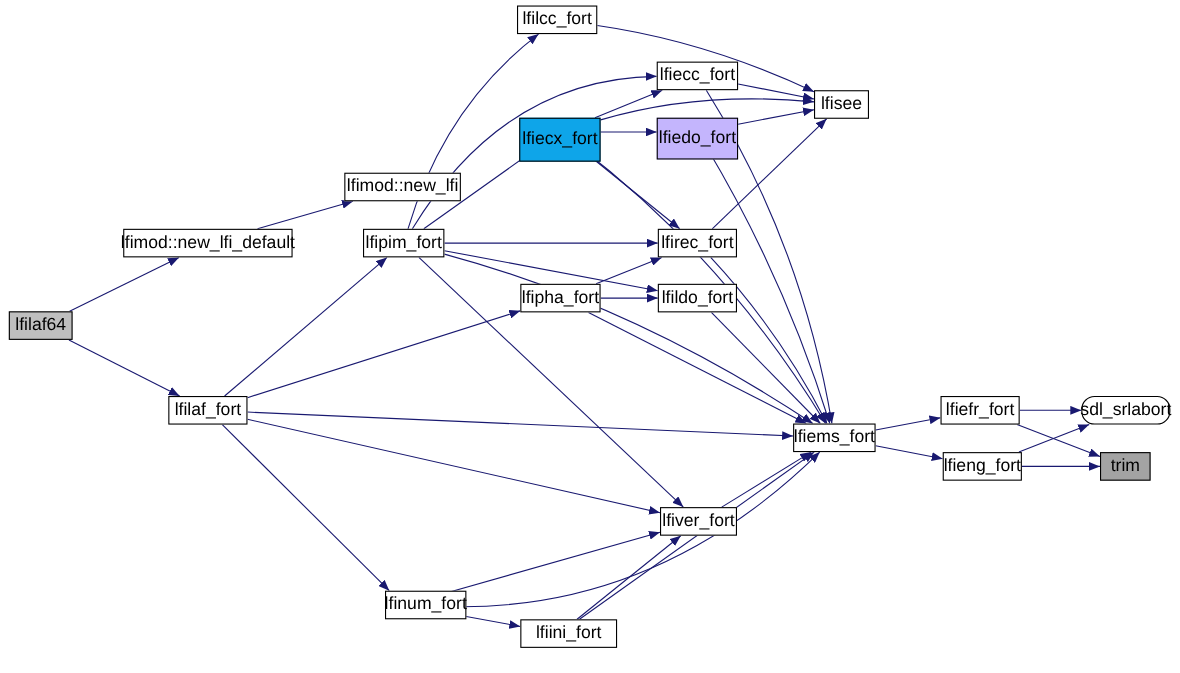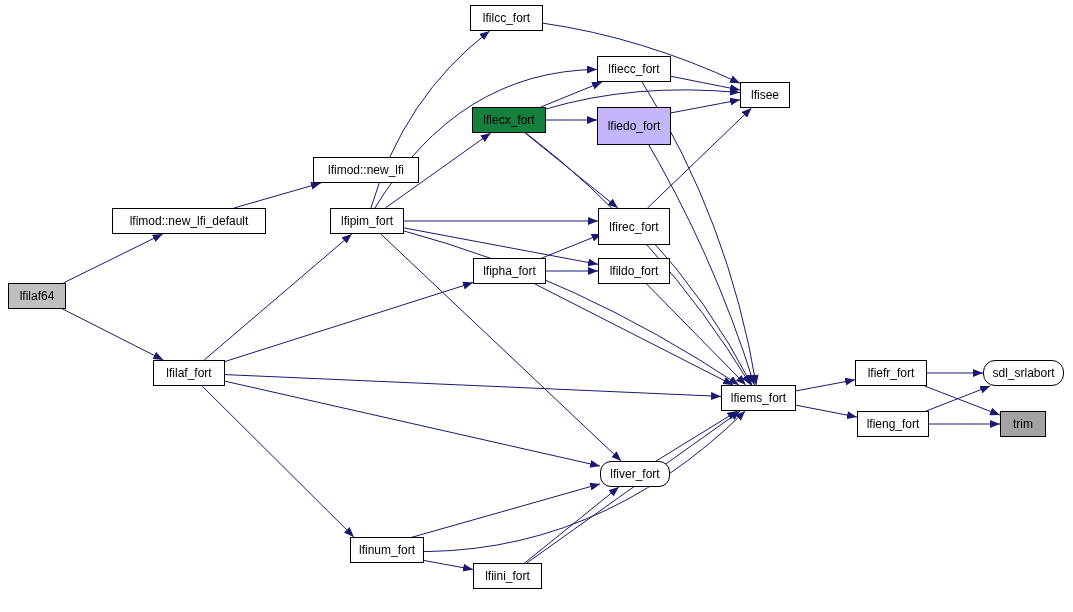--- a/index.html
+++ b/index.html
@@ -5,21 +5,21 @@
   html,body{margin:0;padding:0;}
   body{
     width:1073px;height:612px;background:#ffffff;overflow:hidden;
     font-family:"Liberation Sans", sans-serif;
   }
   #graph{position:relative;width:1073px;height:612px;background:#ffffff;}
   #edges{position:absolute;left:0;top:0;z-index:1;}
   .node{
     position:absolute;box-sizing:border-box;z-index:2;
     border:1px solid #000000;background:#ffffff;color:#000000;
-    font-size:12px;line-height:1;white-space:nowrap;
+    font-size:16px;line-height:1;white-space:nowrap;
     display:flex;align-items:center;justify-content:center;
     cursor:pointer;
   }
   .node.root{cursor:default;}
 </style>
 </head>
 <body>
 
 <div id="graph">
   <svg id="edges" width="1073" height="612">
@@ -73,27 +73,27 @@
       <path d="M526.8,563.0 Q633.5,487.0 740.2,411.0" fill="none" stroke="#191970" stroke-width="1" marker-end="url(#arrow)"></path>
     </svg>
 
   <div class="node root" style="left: 8px; top: 283px; width: 58px; height: 26px; border-color: rgb(0, 0, 0); background: rgb(191, 191, 191);">lfilaf64</div>
   <div class="node" style="left: 313px; top: 157px; width: 106px; height: 26px; border-color: rgb(0, 0, 0); background: rgb(255, 255, 255);">lfimod::new_lfi</div>
   <div class="node" style="left: 112px; top: 208px; width: 154px; height: 26px; border-color: rgb(0, 0, 0); background: rgb(255, 255, 255);">lfimod::new_lfi_default</div>
   <div class="node" style="left: 153px; top: 360px; width: 72px; height: 26px; border-color: rgb(0, 0, 0); background: rgb(255, 255, 255);">lfilaf_fort</div>
   <div class="node" style="left: 330px; top: 208px; width: 74px; height: 26px; border-color: rgb(0, 0, 0); background: rgb(255, 255, 255);">lfipim_fort</div>
   <div class="node" style="left: 470px; top: 5px; width: 73px; height: 26px; border-color: rgb(0, 0, 0); background: rgb(255, 255, 255);">lfilcc_fort</div>
   <div class="node" style="left: 597px; top: 56px; width: 74px; height: 26px; border-color: rgb(0, 0, 0); background: rgb(255, 255, 255);">lfiecc_fort</div>
-  <div class="node" style="left: 472px; top: 107px; width: 74px; height: 26px; border-color: rgb(0, 0, 0); background: #15803d;">lfiecx_fort</div>
+  <div class="node" style="left: 472px; top: 107px; width: 74px; height: 40px; border-color: rgb(0, 0, 0); background: #0ea5e9;">lfiecx_fort</div>
   <div class="node" style="left: 597px; top: 107px; width: 74px; height: 38px; border-color: rgb(0, 0, 0); background: #c4b5fd;">lfiedo_fort</div>
   <div class="node" style="left: 740px; top: 82px; width: 50px; height: 26px; border-color: rgb(0, 0, 0); background: rgb(255, 255, 255);">lfisee</div>
-  <div class="node" style="left: 598px; top: 208px; width: 72px; height: 37px; border-color: rgb(0, 0, 0); background: rgb(255, 255, 255);">lfirec_fort</div>
+  <div class="node" style="left: 598px; top: 208px; width: 72px; height: 26px; border-color: rgb(0, 0, 0); background: rgb(255, 255, 255);">lfirec_fort</div>
   <div class="node" style="left: 473px; top: 258px; width: 73px; height: 26px; border-color: rgb(0, 0, 0); background: rgb(255, 255, 255);">lfipha_fort</div>
   <div class="node" style="left: 598px; top: 258px; width: 72px; height: 26px; border-color: rgb(0, 0, 0); background: rgb(255, 255, 255);">lfildo_fort</div>
   <div class="node" style="left: 721px; top: 385px; width: 75px; height: 26px; border-color: rgb(0, 0, 0); background: rgb(255, 255, 255);">lfiems_fort</div>
   <div class="node" style="left: 855px; top: 360px; width: 72px; height: 26px; border-color: rgb(0, 0, 0); background: rgb(255, 255, 255);">lfiefr_fort</div>
   <div class="node" style="left: 983px; top: 360px; width: 81px; height: 26px; border-color: rgb(0, 0, 0); background: rgb(255, 255, 255); border-radius: 12px;">sdl_srlabort</div>
   <div class="node" style="left: 857px; top: 411px; width: 72px; height: 26px; border-color: rgb(0, 0, 0); background: rgb(255, 255, 255);">lfieng_fort</div>
   <div class="node" style="left: 1000px; top: 411px; width: 46px; height: 26px; border-color: rgb(0, 0, 0); background: #a3a3a3;">trim</div>
-  <div class="node" style="left: 600px; top: 461px; width: 70px; height: 26px; border-color: rgb(0, 0, 0); background: rgb(255, 255, 255); border-radius: 11px;">lfiver_fort</div>
+  <div class="node" style="left: 600px; top: 461px; width: 70px; height: 26px; border-color: rgb(0, 0, 0); background: rgb(255, 255, 255);">lfiver_fort</div>
   <div class="node" style="left: 350px; top: 537px; width: 74px; height: 26px; border-color: rgb(0, 0, 0); background: rgb(255, 255, 255);">lfinum_fort</div>
-  <div class="node" style="left: 473px; top: 563px; width: 69px; height: 26px; border-color: rgb(0, 0, 0); background: rgb(255, 255, 255);">lfiini_fort</div>
+  <div class="node" style="left: 473px; top: 563px; width: 88px; height: 26px; border-color: rgb(0, 0, 0); background: rgb(255, 255, 255);">lfiini_fort</div>
 </div>
 
 </body></html>

